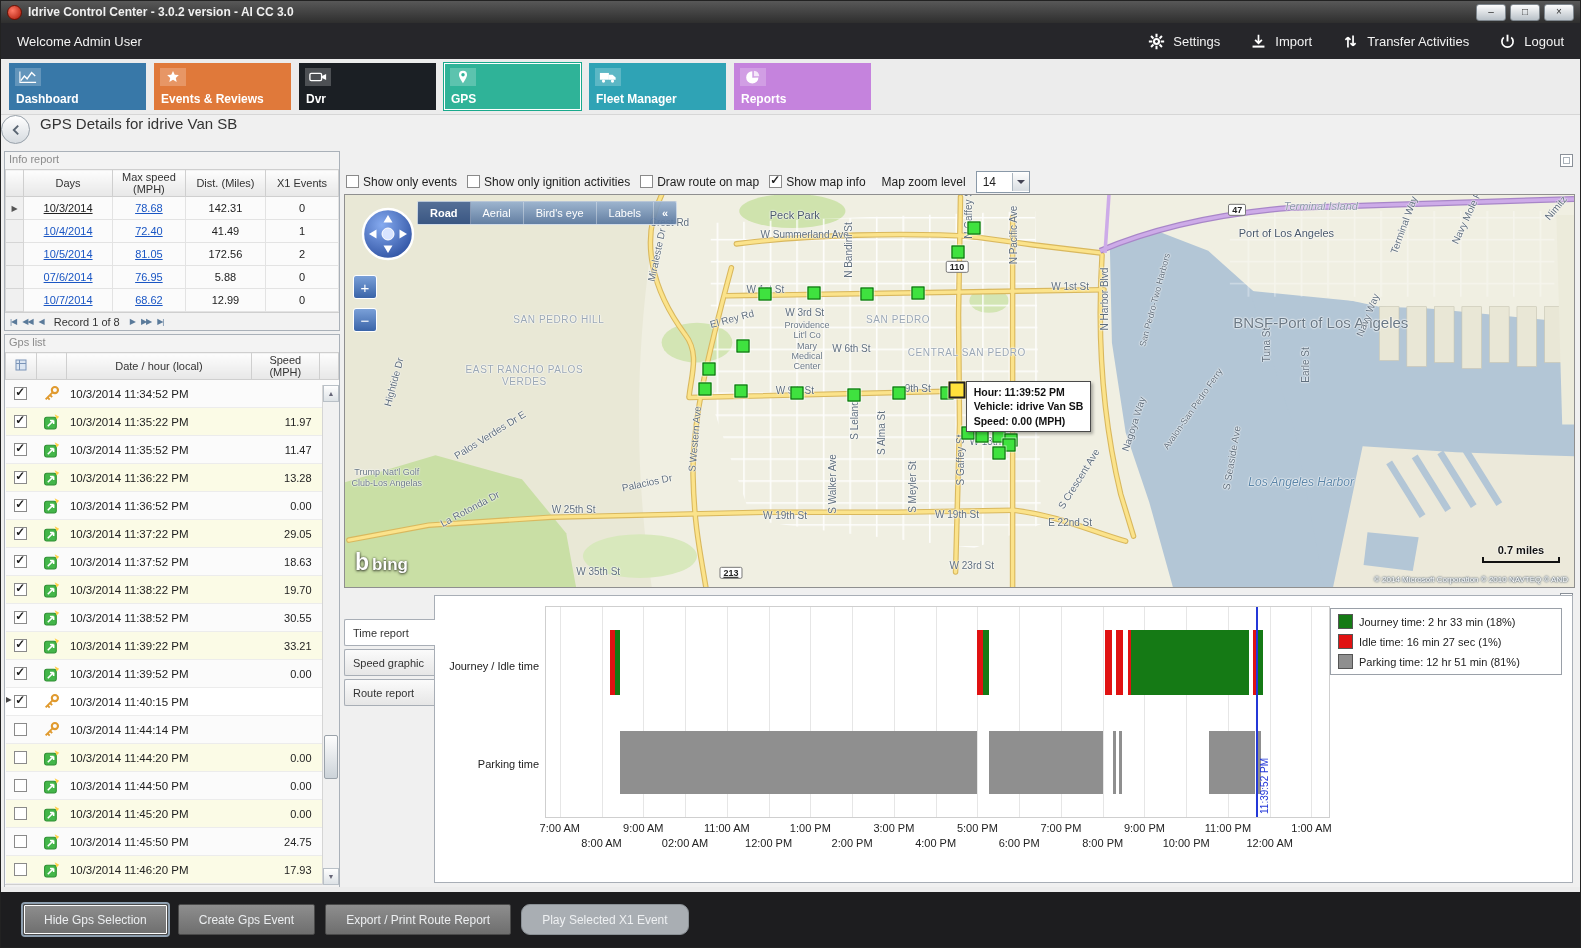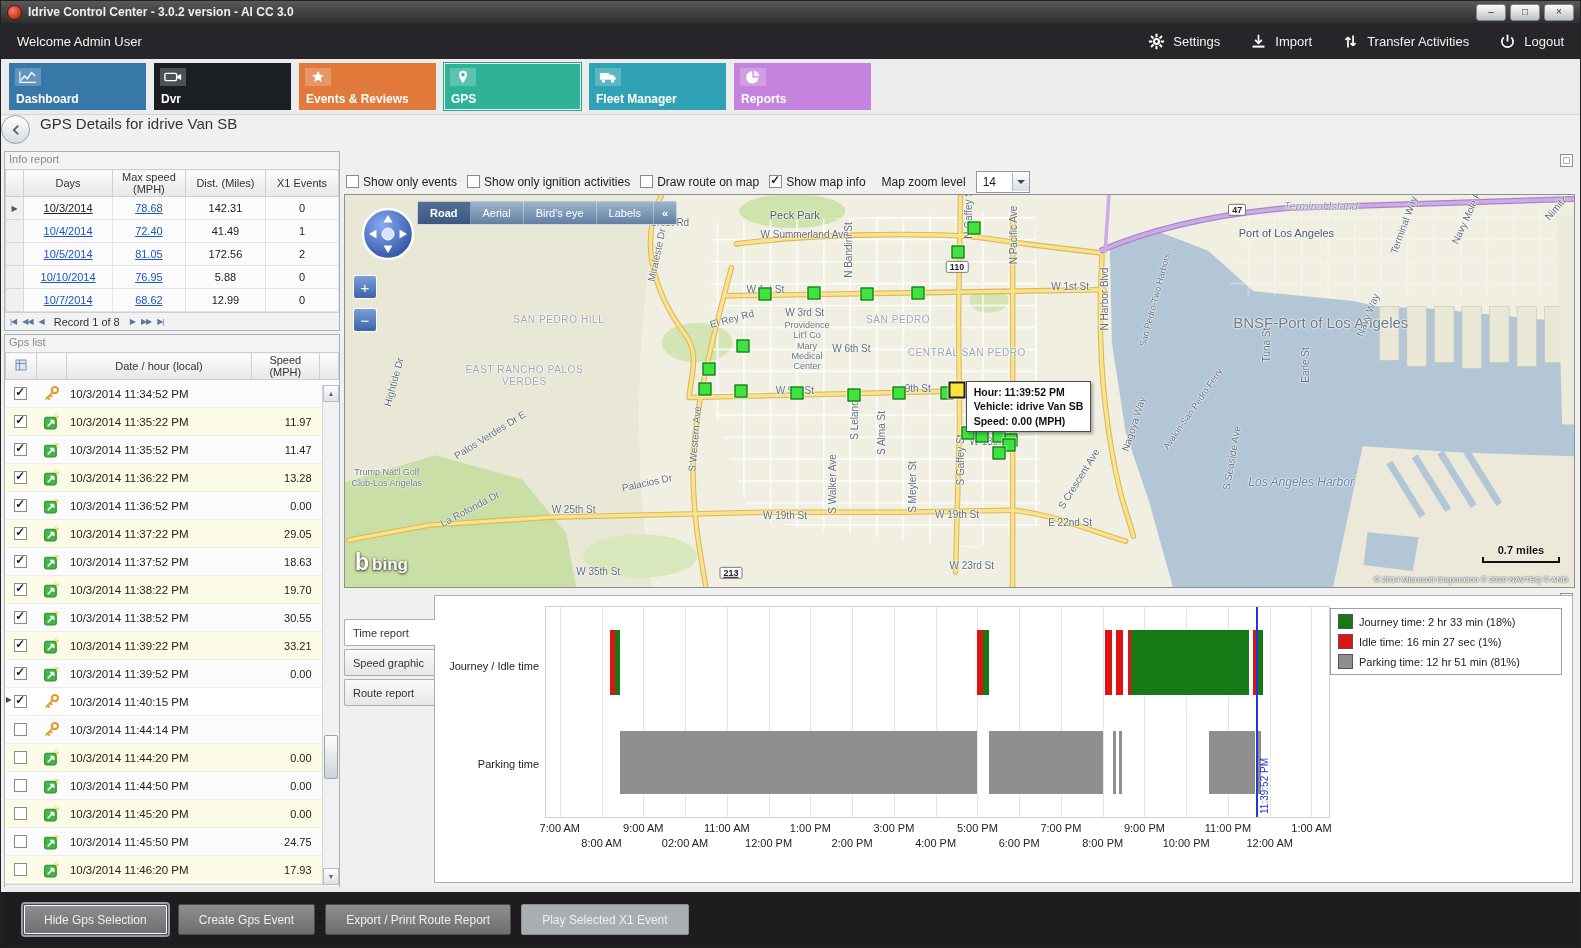--- a/index.html
+++ b/index.html
@@ -137,21 +137,21 @@
   .legend{position:absolute;right:10px;top:12px;width:216px;border:1px solid #9aa0a8;background:#fff;padding:5px 7px;
           display:flex;flex-direction:column;gap:5px;font-size:11px;color:#222;z-index:5;}
   .leg-row{display:flex;align-items:center;gap:6px;}
   .leg-sw{width:13px;height:13px;border:1px solid #555;flex:0 0 auto;}
   
   .footer{position:absolute;left:0;right:0;bottom:0;height:60px;background:#1d1d1f;border-top:5px solid #ececec;
           display:flex;align-items:center;gap:10px;padding-left:22px;box-sizing:border-box;}
   .fbtn{height:31px;padding:0 20px;background:linear-gradient(#8e8e8e,#6e6e6e);border:1px solid #4a4a4a;color:#eceef0;
         font-size:12px;display:flex;align-items:center;border-radius:2px;cursor:pointer;font-family:inherit;}
   .fbtn.focused{box-shadow:0 0 0 1px #fff inset,0 0 0 2px #8fa0b0;}
-  .fbtn.disabled{background:#a9aeb3;color:#eef0f2;border-color:#8a9095;}
+  .fbtn.disabled{background:#a9aeb3;color:#eef0f2;border-color:#8a9095;border-radius:9px;}
 </style>
 </head>
 <body>
 
 <div id="app">
 
   <div class="titlebar">
     <span class="app-dot"></span>
     <span class="title">Idrive Control Center - 3.0.2 version - AI CC 3.0</span>
     <span class="win-btns" id="win-btns" style="display:flex;">
@@ -209,36 +209,36 @@
   <div class="navtabs" id="nav-tabs">
       <div class="navtab" style="background: rgb(56, 120, 168);">
         <span class="ticon">
           <svg viewBox="0 0 20 14">
             <path d="M2 11l4-5 3 3 5-7 4 4" stroke="#fff" fill="none" stroke-width="1.6"></path>
             <path d="M1 1v12h18" stroke="#fff" fill="none" stroke-width="1.2"></path>
           </svg>
         </span>
         <span class="tlabel">Dashboard</span>
       </div>
+      <div class="navtab" style="background: rgb(224, 121, 58);">
+        <span class="ticon">
+          <svg viewBox="0 0 16 16">
+            <path d="M8 1l2 4.3 4.7.5-3.5 3.2 1 4.6L8 11.2 3.8 13.6l1-4.6L1.3 5.8 6 5.3z" fill="#fff"></path>
+          </svg>
+        </span>
+        <span class="tlabel">Events &amp; Reviews</span>
+      </div>
       <div class="navtab" style="background: rgb(27, 31, 36);">
         <span class="ticon">
           <svg viewBox="0 0 20 14">
             <rect x="1" y="3" width="13" height="8" rx="1.5" fill="none" stroke="#fff" stroke-width="1.5"></rect>
             <path d="M14.5 6l4.5-2.4v6.8L14.5 8z" fill="#fff"></path>
           </svg>
         </span>
         <span class="tlabel">Dvr</span>
-      </div>
-      <div class="navtab" style="background: rgb(224, 121, 58);">
-        <span class="ticon">
-          <svg viewBox="0 0 16 16">
-            <path d="M8 1l2 4.3 4.7.5-3.5 3.2 1 4.6L8 11.2 3.8 13.6l1-4.6L1.3 5.8 6 5.3z" fill="#fff"></path>
-          </svg>
-        </span>
-        <span class="tlabel">Events &amp; Reviews</span>
       </div>
       <div class="navtab selected" style="background: rgb(47, 179, 152);">
         <span class="ticon">
           <svg viewBox="0 0 14 18">
             <path d="M7 1a5.2 5.2 0 015.2 5.2C12.2 10 7 17 7 17S1.8 10 1.8 6.2A5.2 5.2 0 017 1z" fill="#fff"></path>
             <circle cx="7" cy="6.2" r="2.2" fill="#2fb398"></circle>
           </svg>
         </span>
         <span class="tlabel">GPS</span>
       </div>
@@ -314,21 +314,21 @@
               </tr>
               <tr>
                 <td class="gutter"></td>
                 <td><span class="link">10/5/2014</span></td>
                 <td><span class="link">81.05</span></td>
                 <td>172.56</td>
                 <td>2</td>
               </tr>
               <tr>
                 <td class="gutter"></td>
-                <td><span class="link">10/10/2014</span></td>
+                <td><span class="link">07/6/2014</span></td>
                 <td><span class="link">76.95</span></td>
                 <td>5.88</td>
                 <td>0</td>
               </tr>
               <tr>
                 <td class="gutter"></td>
                 <td><span class="link">10/7/2014</span></td>
                 <td><span class="link">68.62</span></td>
                 <td>12.99</td>
                 <td>0</td>

